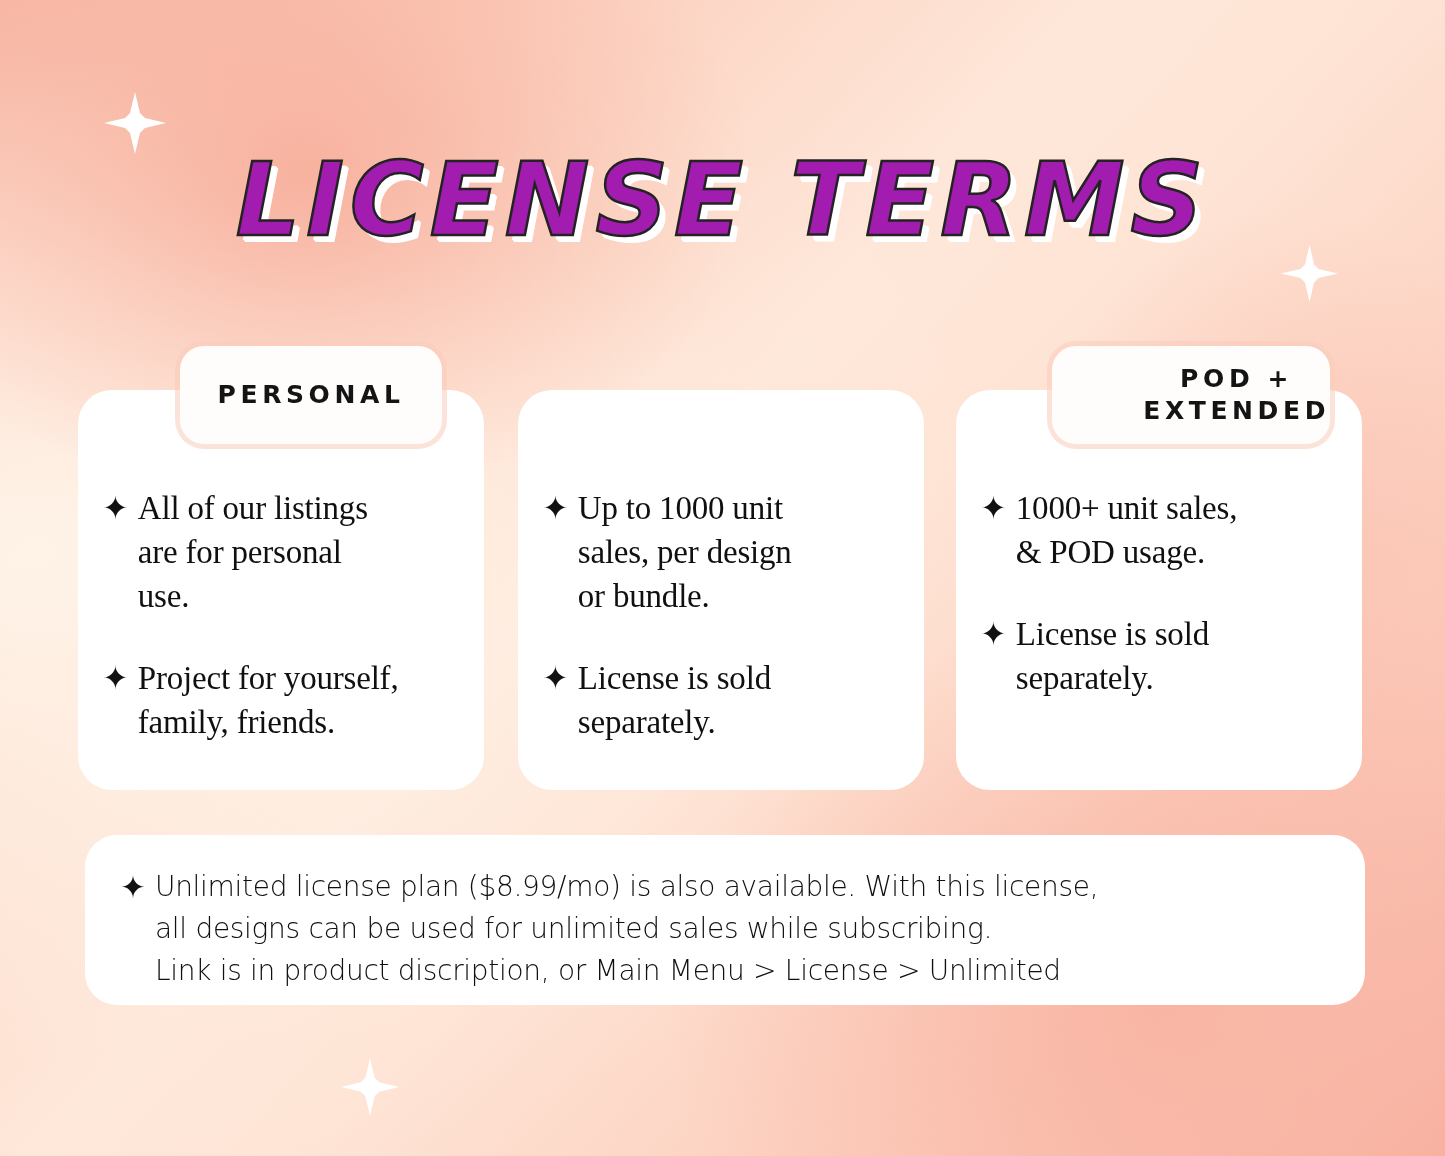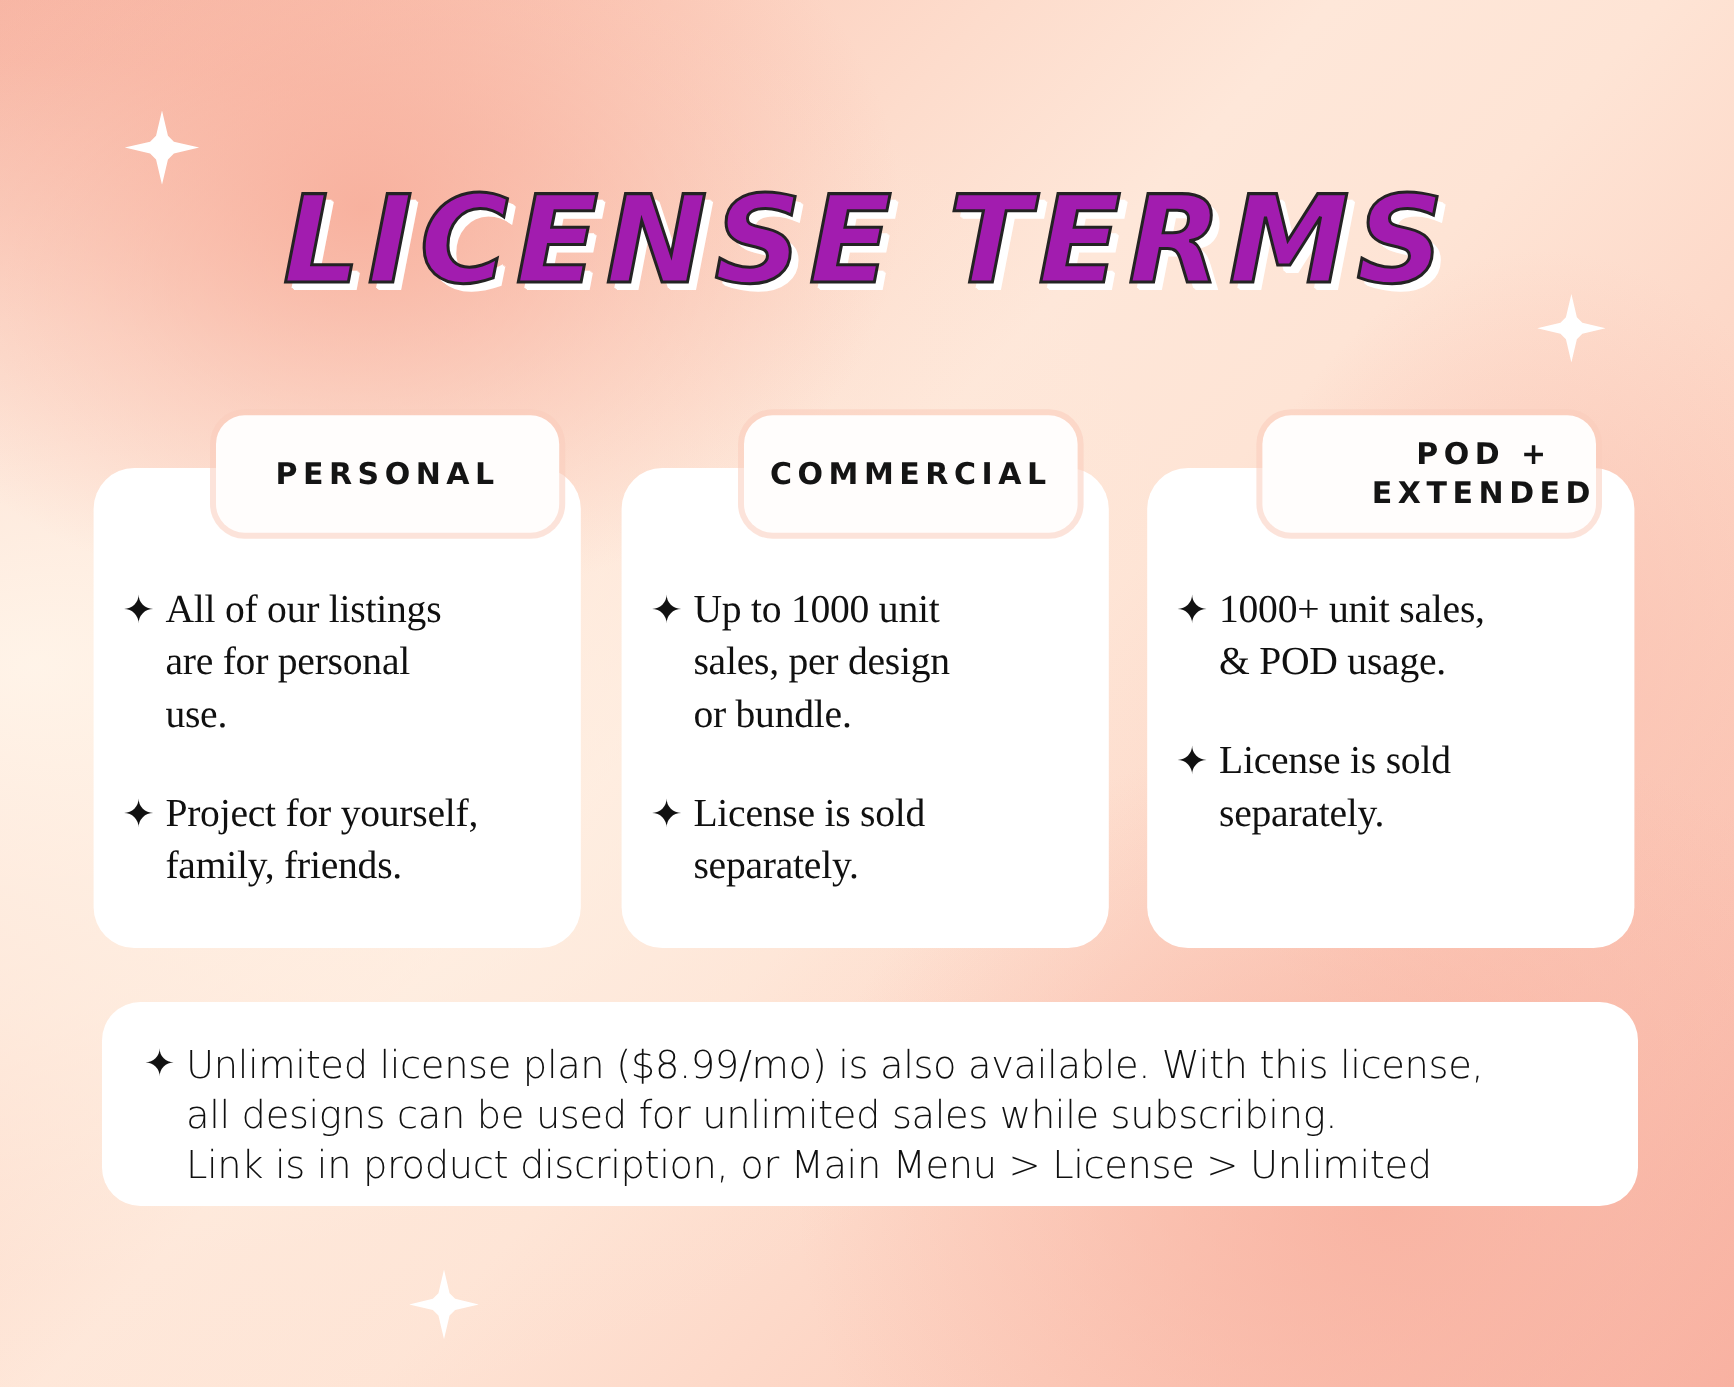--- a/index.html
+++ b/index.html
@@ -117,21 +117,21 @@
     height: 98px;
     background: #FFFDFC;
     border-radius: 24px;
     box-shadow: 0 0 0 5px rgba(250,204,187,0.55);
     display: flex;
     align-items: center;
     justify-content: center;
     text-align: center;
     z-index: 3;
   }
-  #header-0 { left: 180px; width: 286px; }
+  #header-0 { left: 180px; width: 262px; }
   #header-1 { left: 620px; width: 278px; }
   #header-2 { left: 1052px; width: 278px; justify-content: flex-end; }
 
   .card-header-label {
     font-family: "DejaVu Sans", sans-serif;
     font-weight: 700;
     font-size: 25px;
     letter-spacing: 4.6px;
     color: #141414;
     line-height: 1.28;
@@ -188,21 +188,21 @@
     flex: 0 0 auto;
     font-family: "DejaVu Sans", sans-serif;
     font-size: 31px;
     line-height: 42px;
     color: #111111;
     margin-right: 9px;
   }
   .banner-text {
     font-family: "DejaVu Sans", sans-serif;
     font-weight: 300;
-    font-size: 32px;
+    font-size: 28px;
     line-height: 42px;
     color: #101010;
     white-space: pre-line;
     letter-spacing: -0.3px;
   }
 </style>
 </head>
 <body>
 
 <div id="canvas">
@@ -262,23 +262,20 @@
       <div class="bullet-row">
         <span class="bullet-glyph">✦</span>
         <span class="bullet-text">License is sold
 separately.</span>
       </div>
     </div>
   </div>
 
   <div class="card-header" id="header-0">
     <span class="card-header-label">PERSONAL</span>
-  </div>
-  <div class="card-header" id="header-1">
-    <span class="card-header-label">COMMERCIAL</span>
   </div>
   <div class="card-header" id="header-2">
     <span class="card-header-label">POD +
 EXTENDED</span>
   </div>
 
   <div id="banner">
     <div class="banner-inner">
       <span class="banner-glyph">✦</span>
       <span class="banner-text">Unlimited license plan ($8.99/mo) is also available. With this license,

